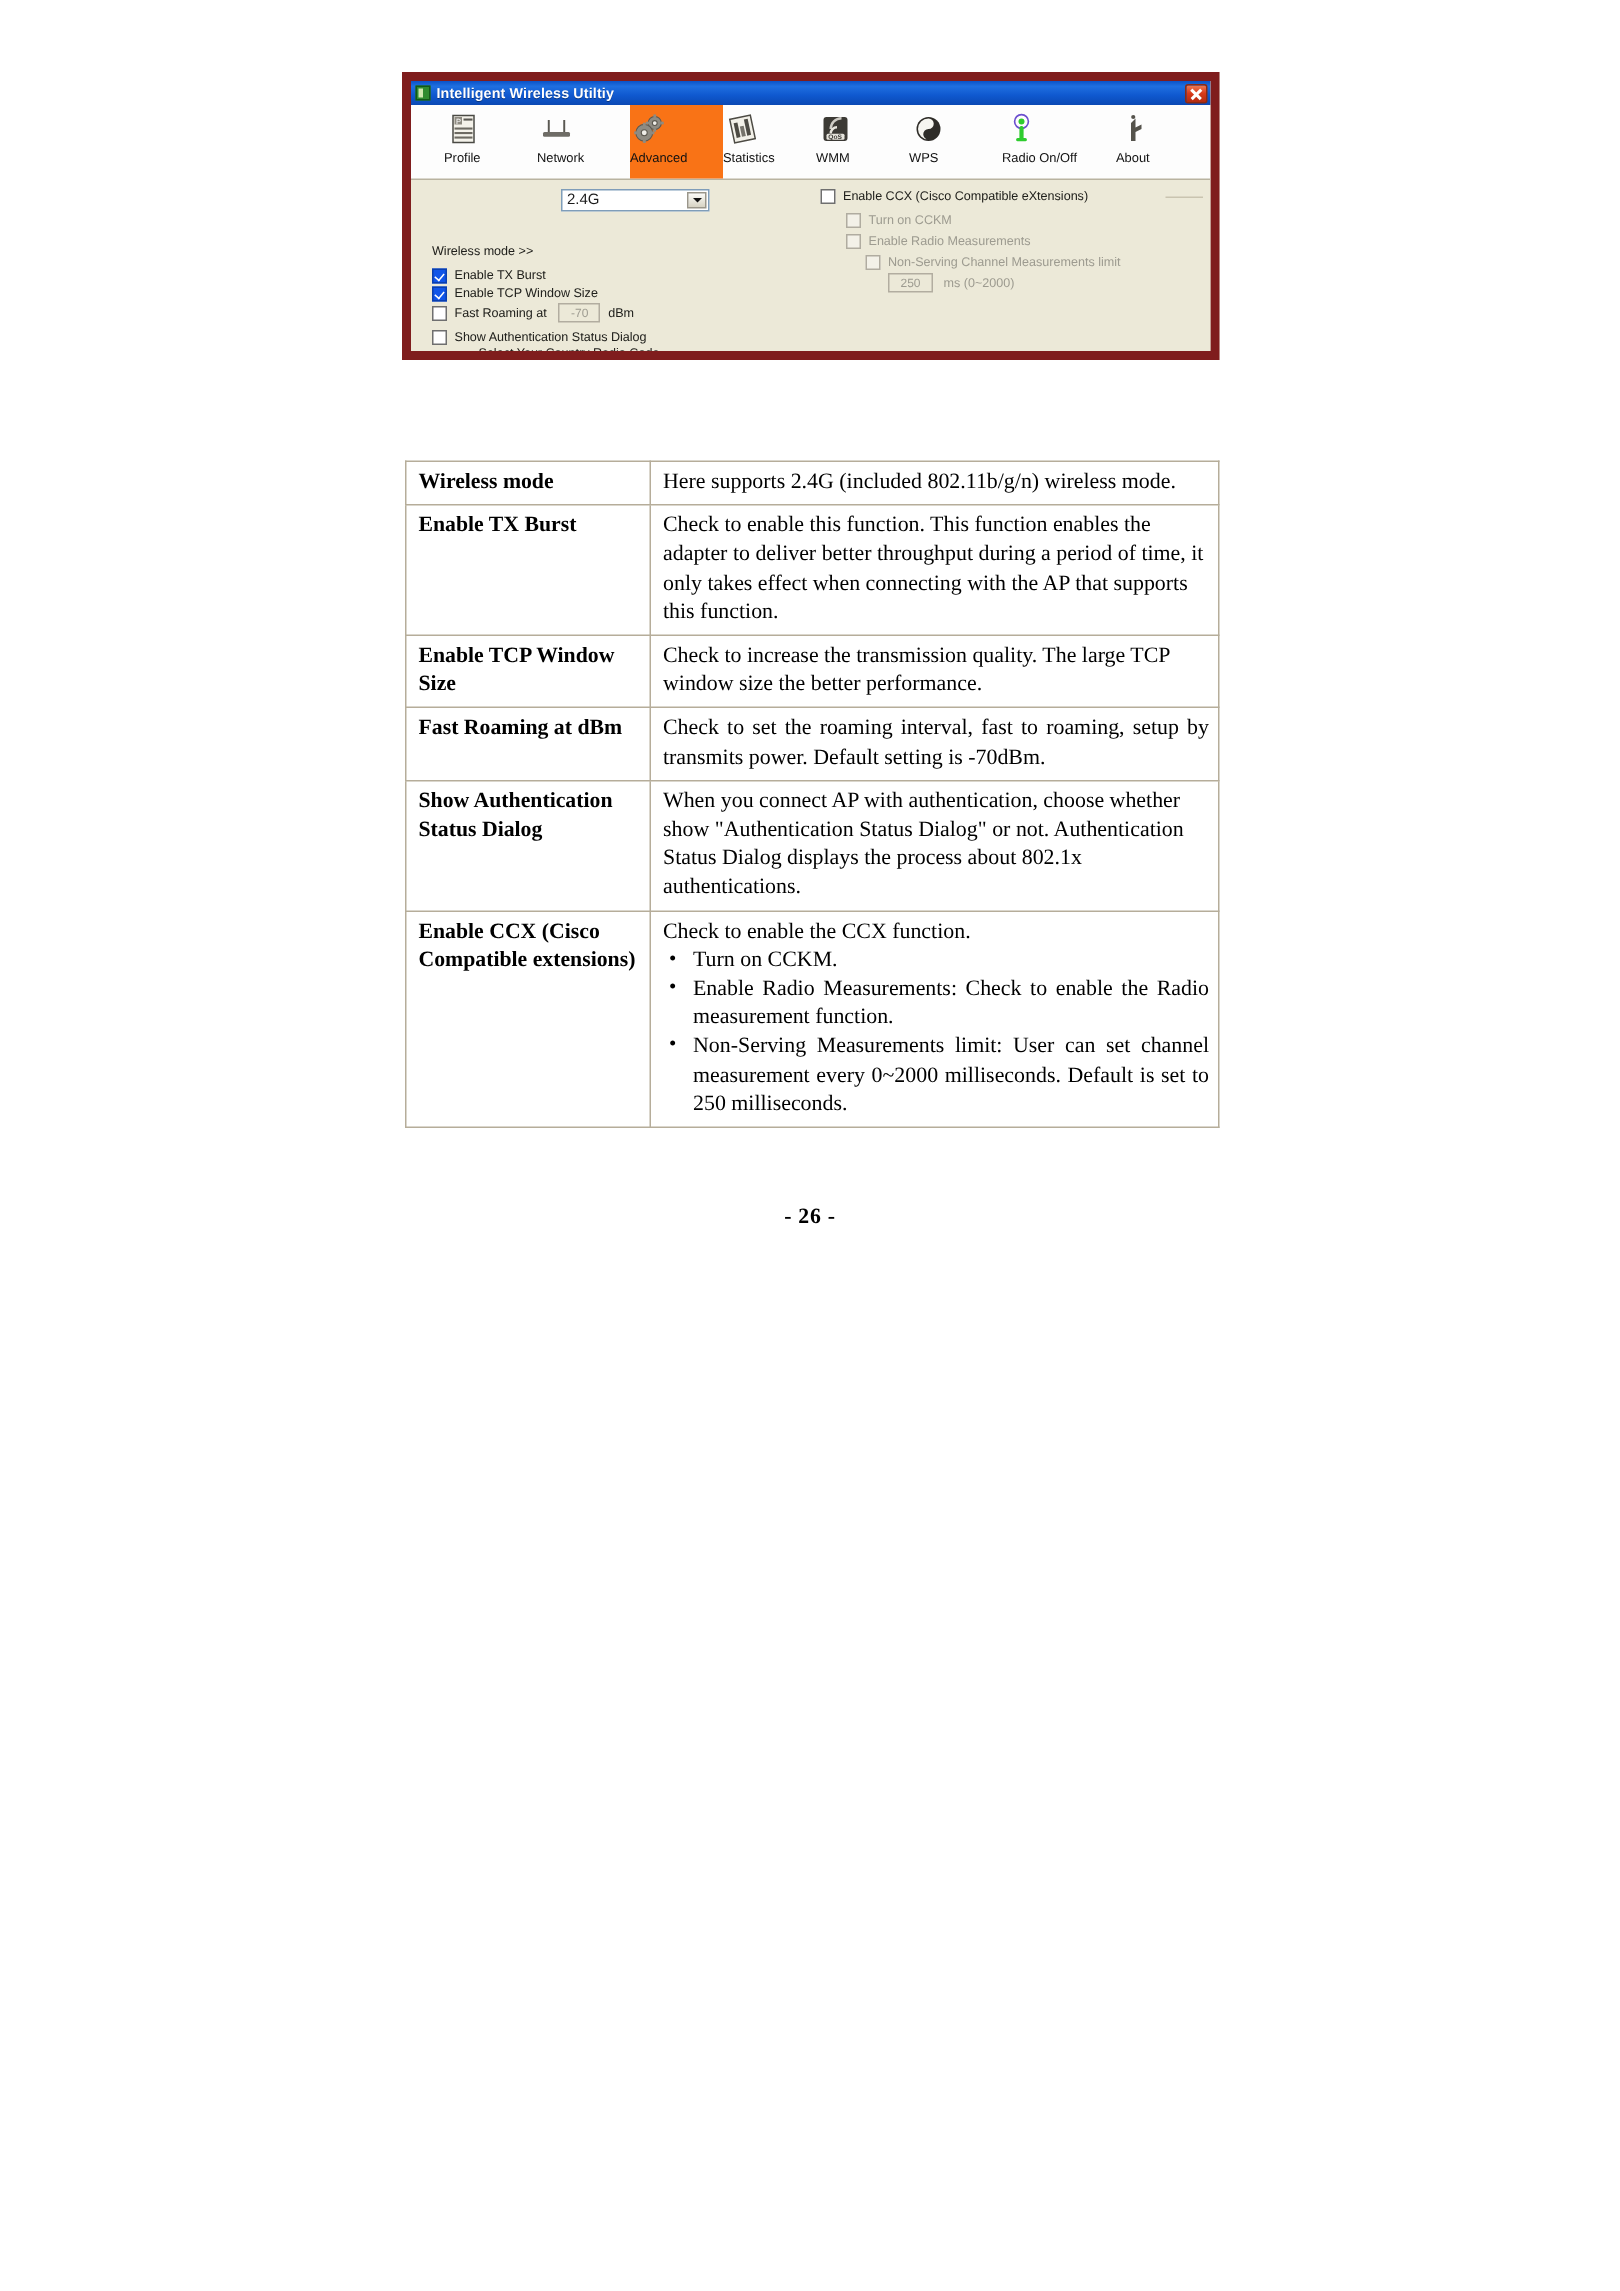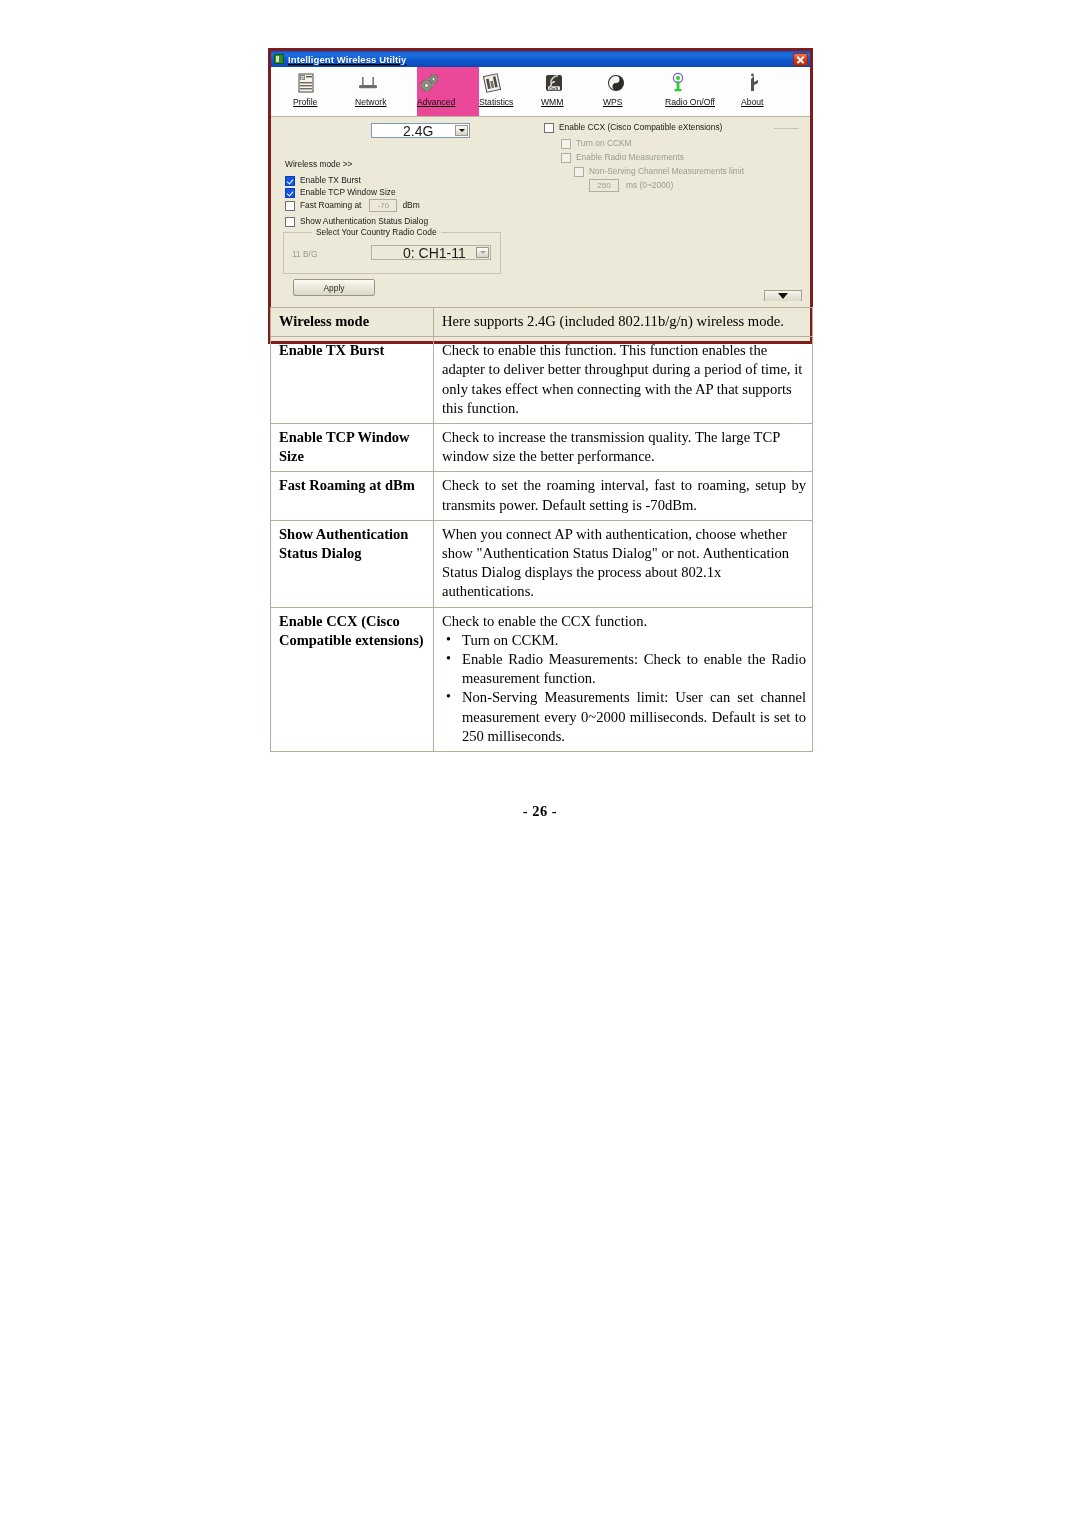--- a/index.html
+++ b/index.html
@@ -14,26 +14,25 @@
     font-family: "Liberation Serif", serif;
     -webkit-font-smoothing: antialiased;
   }
 
   
   .shot {
     position: absolute;
     left: 268px;
     top: 48px;
     width: 545px;
-    height: 296px;
-    border: 3px solid #7f1d1d;
+    height: 192px;
+    border: 6px solid #7f1d1d;
     background: #ece9d8;
     box-sizing: border-box;
     overflow: hidden;
-    text-decoration: underline;
   }
 
   
   .titlebar {
     height: 16px;
     background: linear-gradient(to bottom, #0a52c8 0%, #1f6fe0 22%, #0f58cf 60%, #0b49b4 100%);
     display: flex;
     align-items: center;
     padding: 0 2px 0 3px;
     box-sizing: border-box;
@@ -98,21 +97,21 @@
     width: 62px;
     height: 49px;
     display: flex;
     flex-direction: column;
     align-items: flex-start;
     justify-content: flex-start;
     padding-top: 3px;
     box-sizing: border-box;
     cursor: default;
   }
-  .tbtn.sel { background: #ec4899; }
+  .tbtn.sel { background: #f97316; }
   .tbtn .ic {
     height: 26px;
     width: 26px;
     display: flex;
     align-items: center;
     justify-content: center;
   }
   .tbtn .lbl {
     font-family: "Liberation Sans", sans-serif;
     font-size: 8.6px;
@@ -146,25 +145,24 @@
     height: 15px;
     background: #fff;
     border: 1px solid #7f9db9;
     box-sizing: border-box;
     display: flex;
     align-items: center;
     position: relative;
   }
   .combo .val {
     font-family: "Liberation Sans", sans-serif;
-    font-size: 14px;
+    font-size: 10px;
     color: #1b1b1b;
     padding-left: 3px;
     white-space: nowrap;
-    margin-left: 28px;
   }
   .combo .arrow {
     position: absolute;
     right: 1px; top: 1px;
     width: 13px; height: 11px;
     background: linear-gradient(to bottom,#fbfbf8,#d7d3c3);
     border: 1px solid #9a968a;
     box-sizing: border-box;
     display: flex; align-items: center; justify-content: center;
   }

